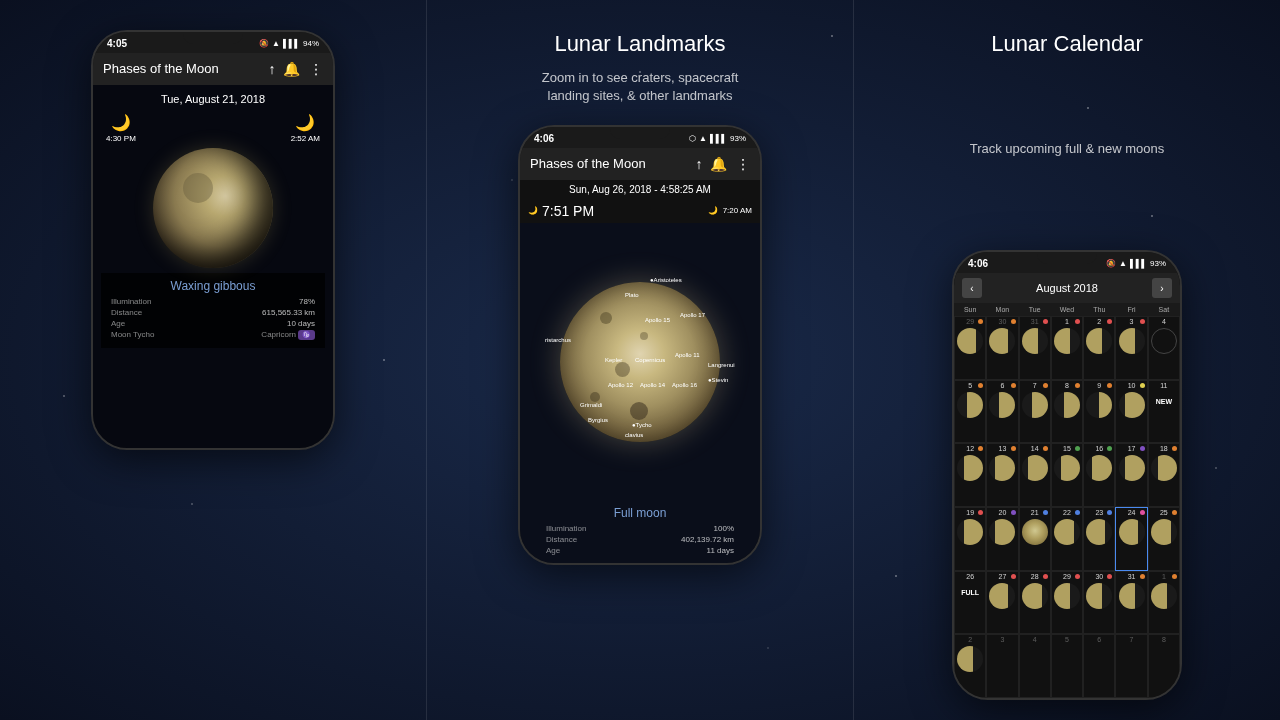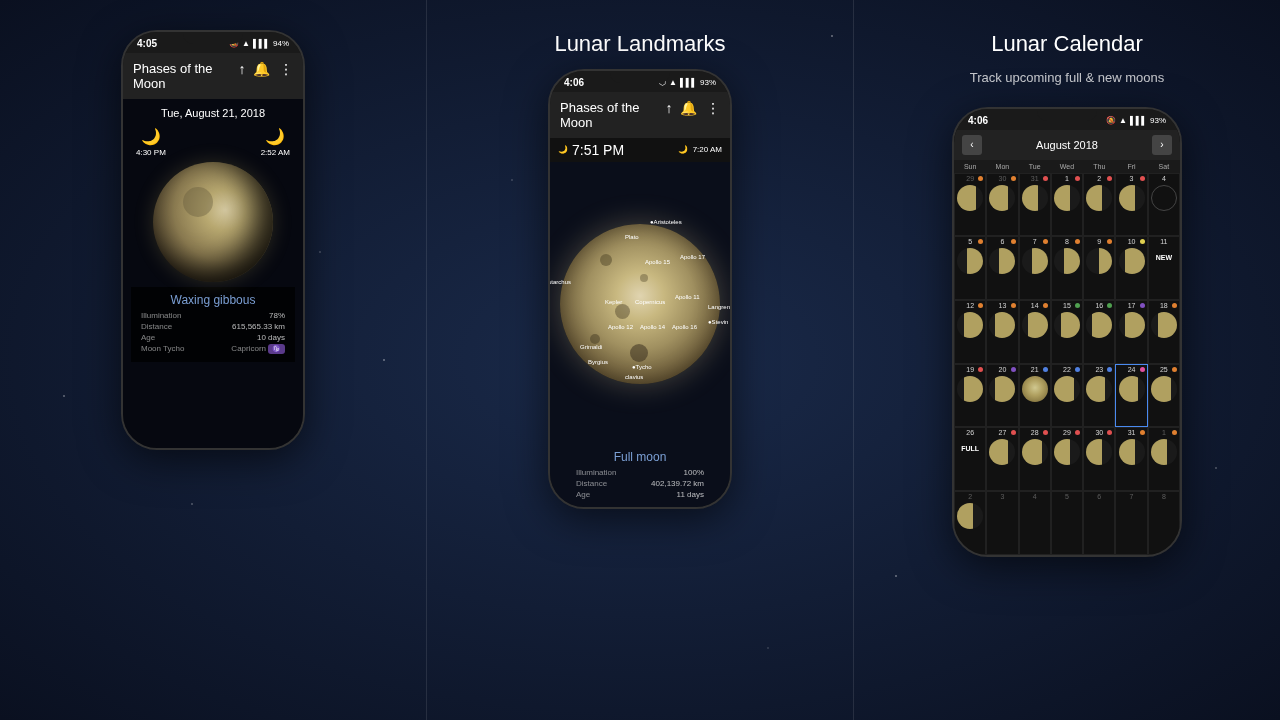--- a/index.html
+++ b/index.html
@@ -54,21 +54,21 @@
     }
 
     .column {
       flex: 1;
       display: flex;
       flex-direction: column;
       align-items: center;
       padding: 30px 20px 20px;
       border-right: 1px solid rgba(255,255,255,0.1);
     }
-    .column:last-child { border-right: none; }
+    .column:last-child { border-right: none; justify-content: space-between; }
 
     .column-title {
       color: white;
       font-size: 22px;
       font-weight: 300;
       text-align: center;
       line-height: 1.3;
       margin-bottom: 10px;
     }
     .column-subtitle {
@@ -77,21 +77,21 @@
       text-align: center;
       line-height: 1.4;
       margin-bottom: 20px;
     }
 
     
     .phone {
       background: #1a1a1a;
       border-radius: 36px;
       border: 2px solid #333;
-      width: 184px;
+      width: 244px;
       height: 420px;
       display: flex;
       flex-direction: column;
       overflow: hidden;
       position: relative;
       box-shadow: 0 10px 40px rgba(0,0,0,0.6);
     }
 
     .phone-top-bar {
       background: #1a1a1a;
@@ -400,20 +400,22 @@
                 <span class="moon-sign-badge">♑</span>
               </span>
             </div>
           </div>
         </div>
       </div>
     </div>
 
     <div class="column">
       <div class="column-title">Lunar Landmarks</div>
+      <div class="column-subtitle" style="white-space:pre-line;">Zoom in to see craters, spacecraft
+landing sites, &amp; other landmarks</div>
 
       <div class="phone" style="height:440px;">
         <div class="phone-notch"></div>
         <div class="phone-top-bar">
           <span class="time">4:06</span>
           <div class="status-icons">
             <span>⬡</span>
             <span>▲</span>
             <span>▌▌▌</span>
             <span>93%</span>
@@ -421,20 +423,21 @@
         </div>
         <div class="app-bar">
           <span class="app-bar-title">Phases of the Moon</span>
           <div class="app-bar-icons">
             <span>↑</span>
             <span>🔔</span>
             <span>⋮</span>
           </div>
         </div>
 
+        <div class="phone2-date">Sun, Aug 26, 2018 - 4:58:25 AM</div>
 
         <div class="rise-set-row">
           <div class="moon-time" style="flex-direction:row; gap:4px;">
             <span>🌙</span>
             <span style="font-size:14px; color:white;">7:51 PM</span>
           </div>
           <div class="moon-time" style="flex-direction:row; gap:4px;">
             <span>🌙</span>
             <span style="font-size:8px; color:white;">7:20 AM</span>
           </div>

